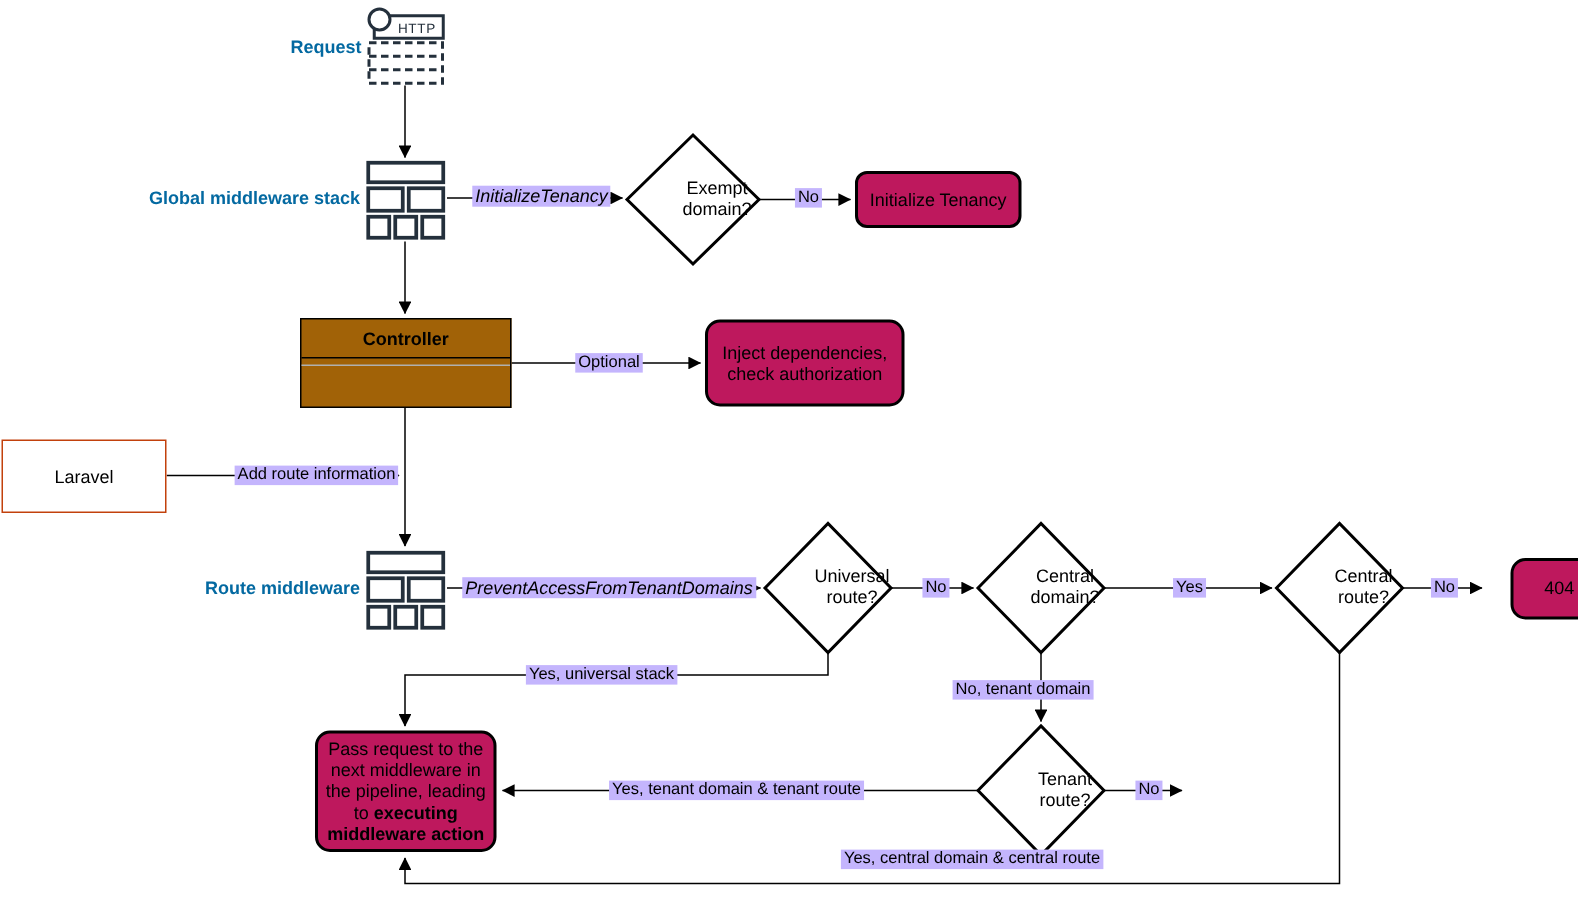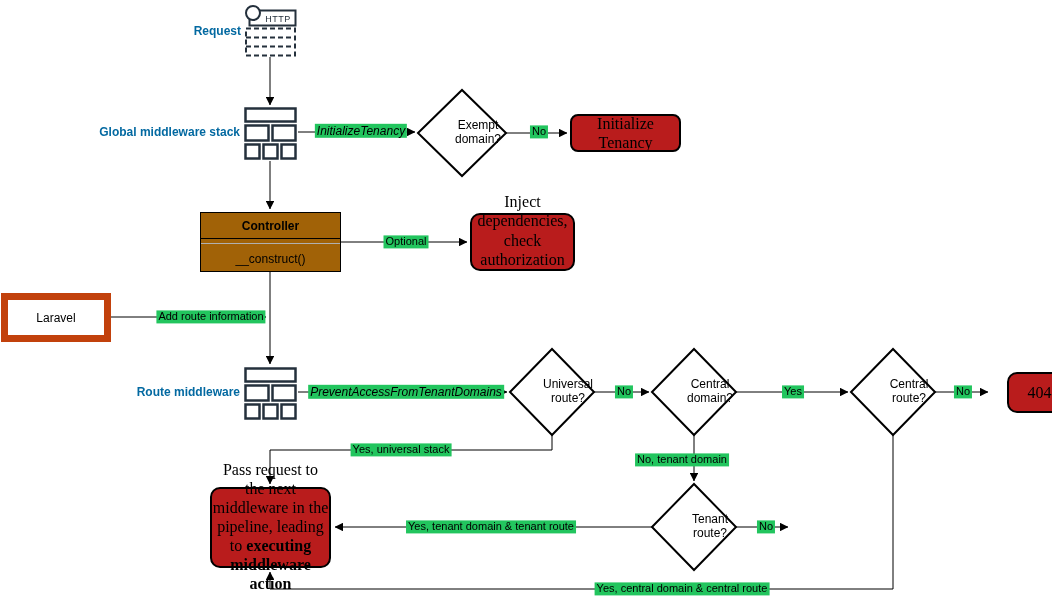--- a/index.html
+++ b/index.html
@@ -3,48 +3,48 @@
 <meta charset="utf-8">
 <style>
   html,body{margin:0;padding:0;background:#ffffff;}
   .canvas{
     position:relative;width:1052px;height:600px;background:#ffffff;
     font-family:"Liberation Sans",sans-serif;overflow:hidden;color:#000;
   }
   .canvas svg.layer{position:absolute;left:0;top:0;}
   
   .rbox{
-    position:absolute;box-sizing:border-box;background:#b91c1c;border:2px solid #000;
+    position:absolute;box-sizing:border-box;background:#be185d;border:2px solid #000;
     border-radius:10px;display:flex;align-items:center;justify-content:center;
-    text-align:center;font-size:16px;line-height:1.2;white-space:pre-line;font-family:Liberation Serif, serif;
+    text-align:center;font-size:12px;line-height:1.2;white-space:pre-line;
   }
   
   .sbox{
-    position:absolute;box-sizing:border-box;background:#fff;border:7px solid #c2410c;
+    position:absolute;box-sizing:border-box;background:#fff;border:1px solid #c2410c;
     display:flex;align-items:center;justify-content:center;text-align:center;
     font-size:12px;white-space:pre-line;
   }
   
   .uml{position:absolute;box-sizing:border-box;background:#a16207;border:1px solid #000;font-size:12px;}
   .uml .uml-title{
     height:25px;display:flex;align-items:center;justify-content:center;
     font-weight:bold;border-bottom:1px solid #000;
   }
   .uml .uml-sep{height:4px;border-bottom:1px solid #b0b0b0;}
   .uml .uml-body{
     display:flex;align-items:center;justify-content:center;height:29px;
   }
   
   .dtext{
     position:absolute;transform:translate(-50%,-50%);text-align:center;
     font-size:12px;line-height:1.15;white-space:pre-line;margin-left:16px;
   }
   
   .elbl{
-    position:absolute;transform:translate(-50%,-50%);background:#22c55e;
+    position:absolute;transform:translate(-50%,-50%);background:#c4b5fd;
     padding:0 2px;font-size:11px;line-height:1.2;white-space:nowrap;
   }
   .elbl.it{font-style:italic;font-size:12px;}
   
   .side-lbl{
     position:absolute;transform:translate(-100%,-50%);font-weight:bold;
     font-size:12px;color:#0369a1;white-space:nowrap;
   }
   .b{font-weight:bold;}
 </style>
@@ -119,24 +119,23 @@
   <div class="side-lbl" style="left:240px;top:132px;">Global middleware stack</div>
   <div class="side-lbl" style="left:240px;top:392px;padding-left:12px;">Route middleware</div>
 
   <div class="rbox" style="left:570px;top:114px;width:111px;height:38px;border-radius:8px;">
     <span>Initialize Tenancy</span>
   </div>
 
   <div class="uml" style="left:200px;top:212px;width:141px;height:60px;">
     <div class="uml-title">Controller</div>
     <div class="uml-sep"></div>
-    <div class="uml-body">__construct()</div>
   </div>
 
-  <div class="rbox" style="left:470px;top:213px;width:105px;height:58px;align-items:flex-end;">
+  <div class="rbox" style="left:470px;top:213px;width:133px;height:58px;">
     <span>Inject dependencies,
 check authorization</span>
   </div>
 
   <div class="sbox" style="left:1px;top:293px;width:110px;height:49px;">
     <span>Laravel</span>
   </div>
 
   <div class="rbox" style="left:991px;top:372px;width:65px;height:41px;margin-left:16px;">
     <span>404</span>
@@ -163,15 +162,15 @@
   <div class="elbl" style="left:406px;top:242px;">Optional</div>
   <div class="elbl" style="left:191px;top:317px;margin-left:20px;">Add route information</div>
   <div class="elbl it" style="left:406px;top:392px;">PreventAccessFromTenantDomains</div>
   <div class="elbl" style="left:624px;top:392px;">No</div>
   <div class="elbl" style="left:793px;top:392px;">Yes</div>
   <div class="elbl" style="left:963px;top:392px;">No</div>
   <div class="elbl" style="left:401px;top:450px;">Yes, universal stack</div>
   <div class="elbl" style="left:682px;top:460px;">No, tenant domain</div>
   <div class="elbl" style="left:491px;top:527px;">Yes, tenant domain &amp; tenant route</div>
   <div class="elbl" style="left:766px;top:527px;">No</div>
-  <div class="elbl" style="left:648px;top:589px;margin-left:34px;">Yes, central domain &amp; central route</div>
+  <div class="elbl" style="left:648px;top:573px;">Yes, central domain &amp; central route</div>
 
 </div>
 
 </body></html>

